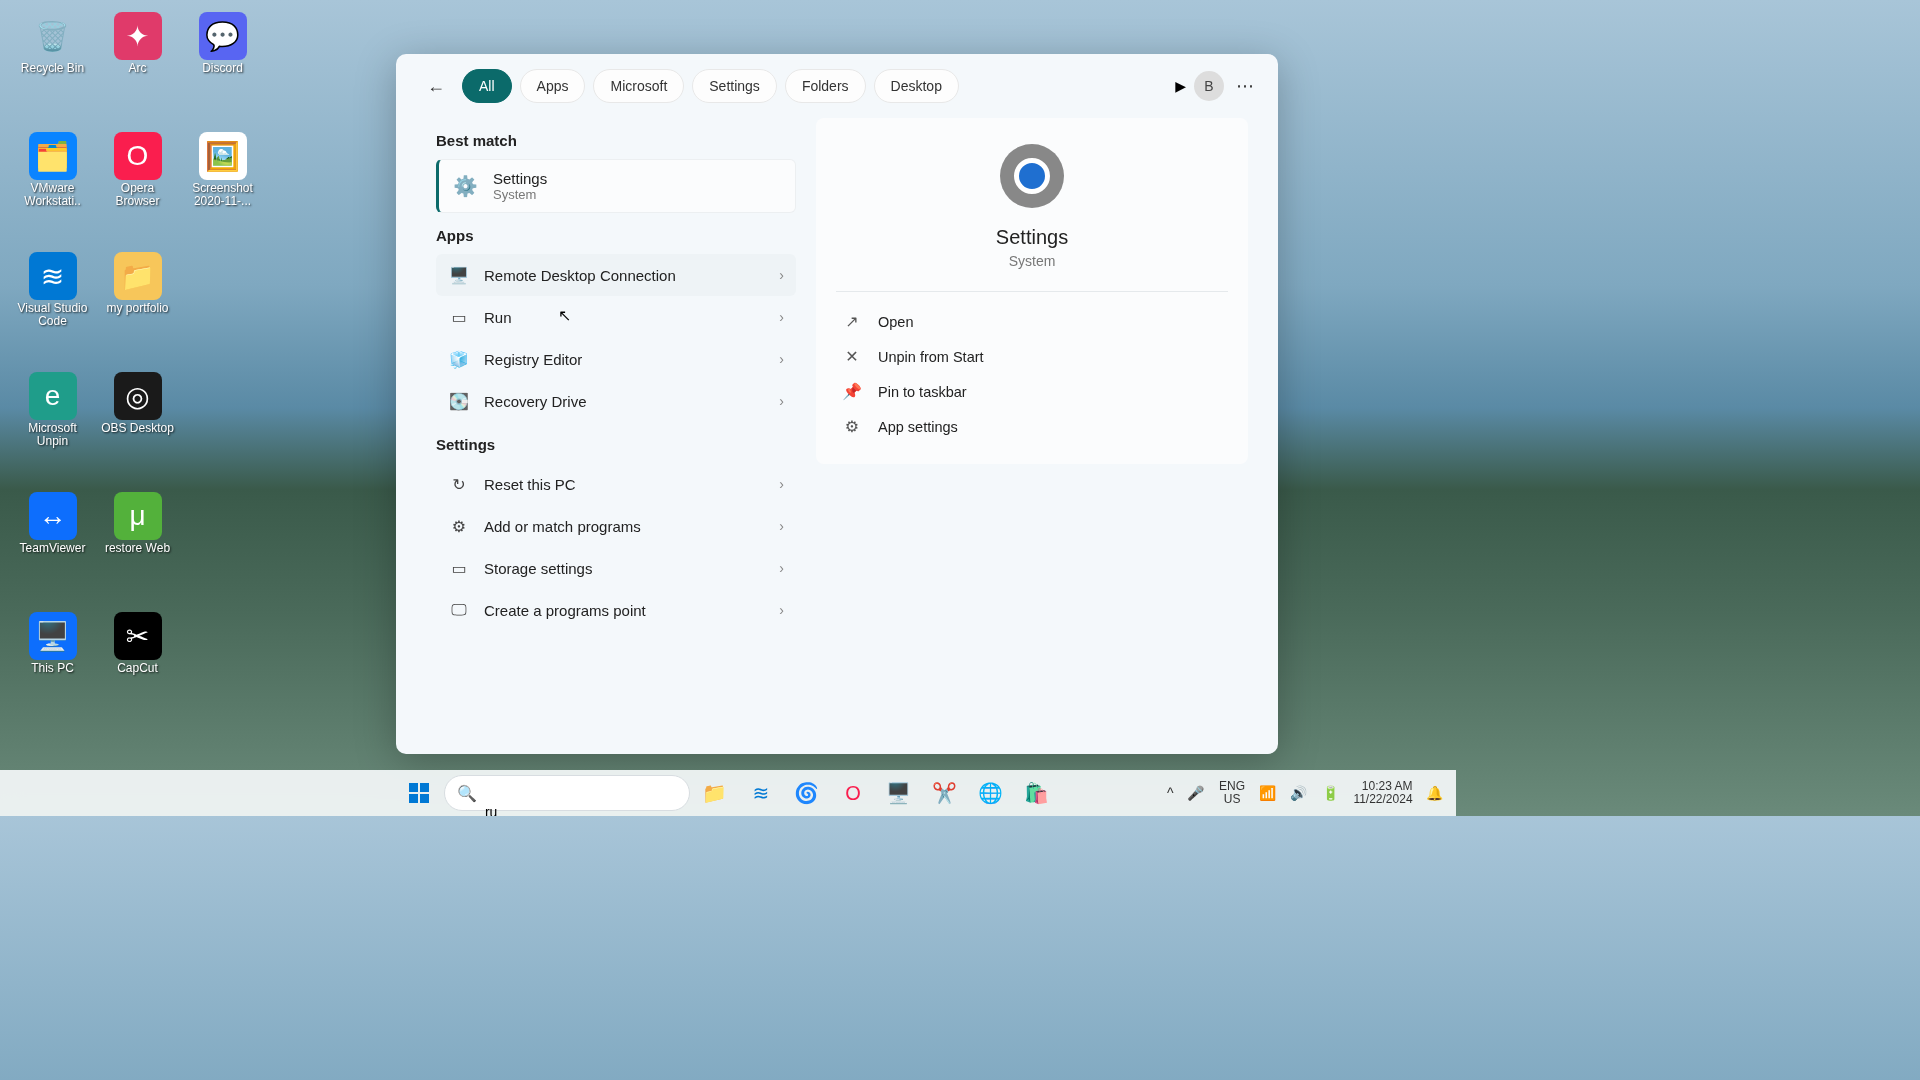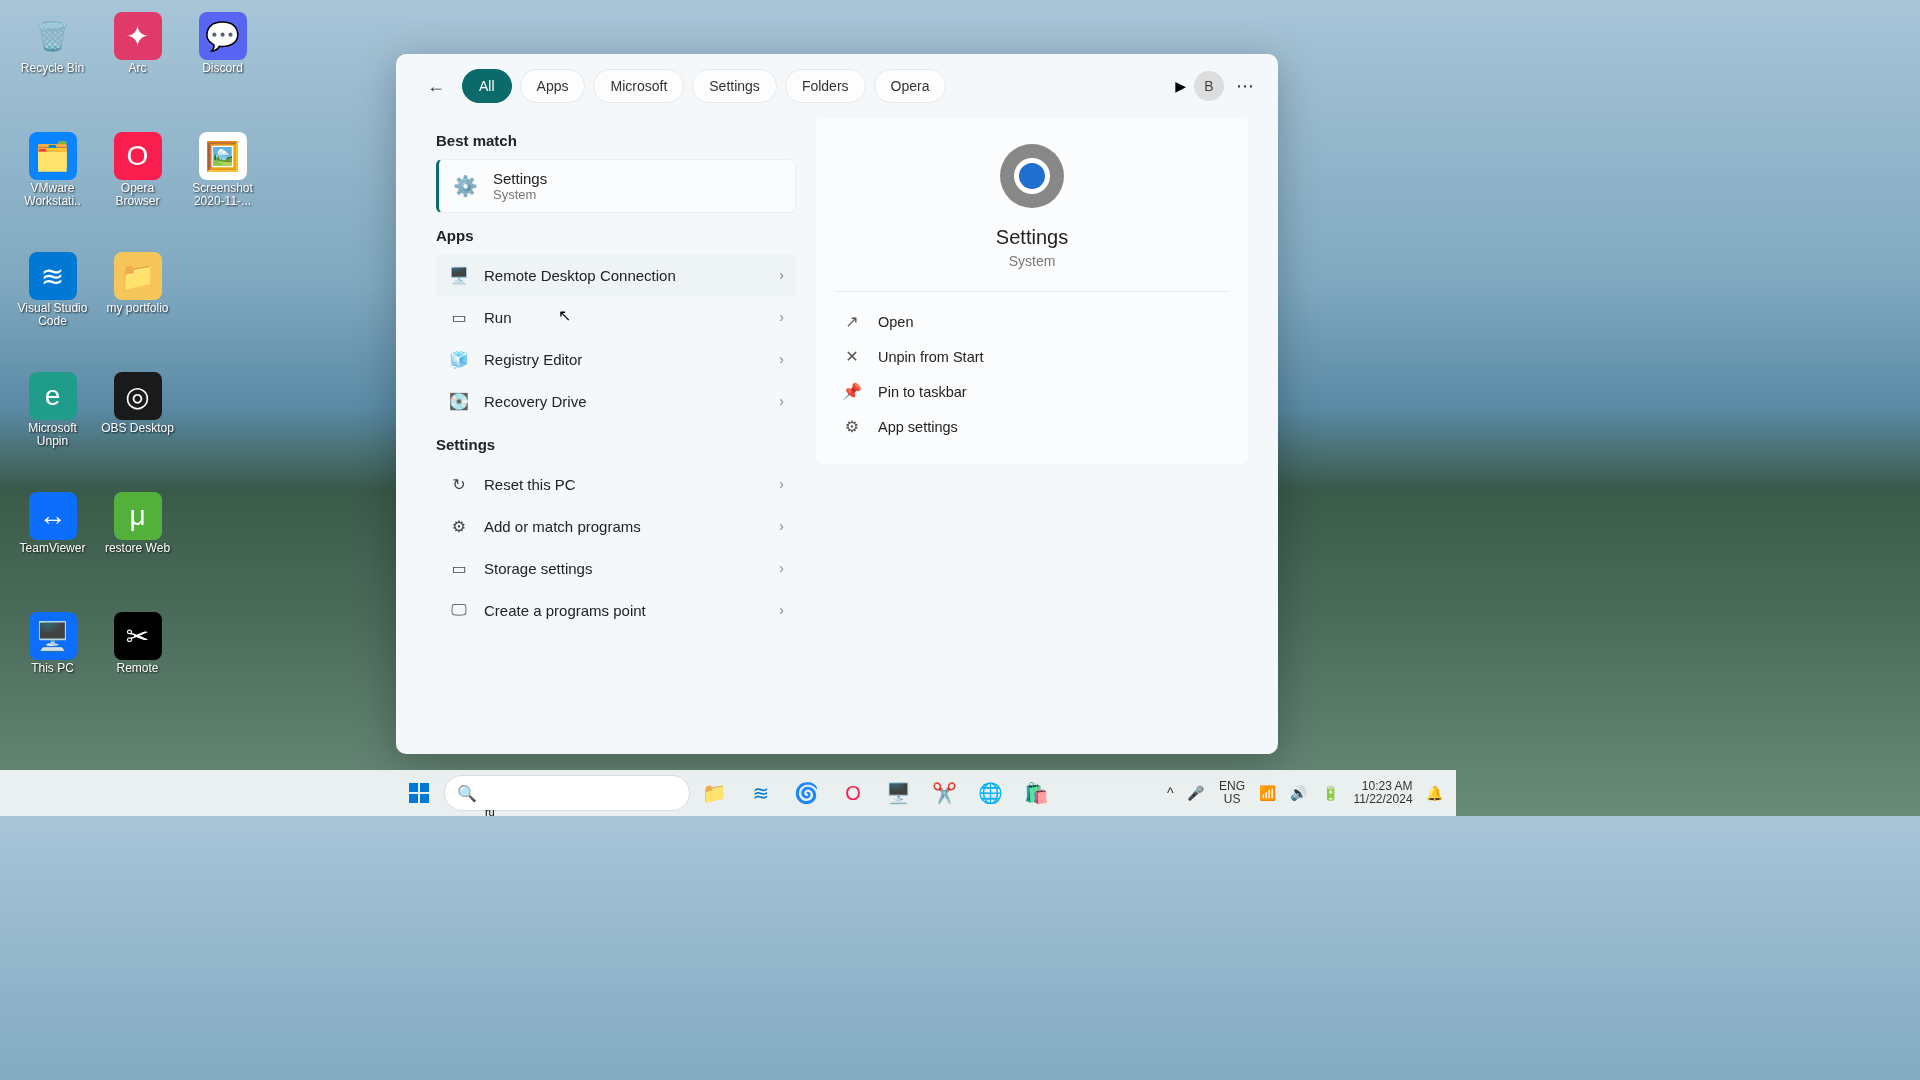--- a/index.html
+++ b/index.html
@@ -250,21 +250,21 @@
   border: 1px solid #d8dde1;
   border-radius: 18px;
   display: flex;
   align-items: center;
   padding: 0 12px;
   gap: 8px;
 }
 .search-box input {
   border: none;
   outline: none;
-  font-size: 11px;
+  font-size: 14px;
   flex: 1;
   background: transparent;
   margin-top: 38px;
 }
 .taskbar-right {
   margin-left: auto;
   display: flex;
   align-items: center;
   gap: 14px;
   font-size: 12px;
@@ -345,34 +345,34 @@
     <div class="desktop-icon" style="visibility: hidden;">
     <div class="icon-box" style="background:transparent;color:#fff;"></div>
     <div class="icon-label"></div>
     </div>
     <div class="desktop-icon">
     <div class="icon-box" style="background:#0d6efd;color:#fff;">🖥️</div>
     <div class="icon-label">This PC</div>
     </div>
     <div class="desktop-icon">
     <div class="icon-box" style="background:#000;color:#fff;">✂</div>
-    <div class="icon-label">Remote</div>
+    <div class="icon-label">CapCut</div>
     </div>
   </div>
 
 <div class="search-panel">
   <div class="panel-header">
     <div class="back-btn">←</div>
     <div class="scope-tabs" id="scope-tabs">
         <div class="scope-tab active">All</div>
         <div class="scope-tab">Apps</div>
         <div class="scope-tab">Microsoft</div>
         <div class="scope-tab">Settings</div>
         <div class="scope-tab">Folders</div>
-        <div class="scope-tab">Opera</div>
+        <div class="scope-tab">Desktop</div>
       </div>
     <div style="cursor:pointer;font-size:14px;margin-left:4px;">▶</div>
     <div class="header-right">
       <div class="avatar">B</div>
       <div class="more-btn">⋯</div>
     </div>
   </div>
 
   <div class="panel-body">
     <div class="left-col">

